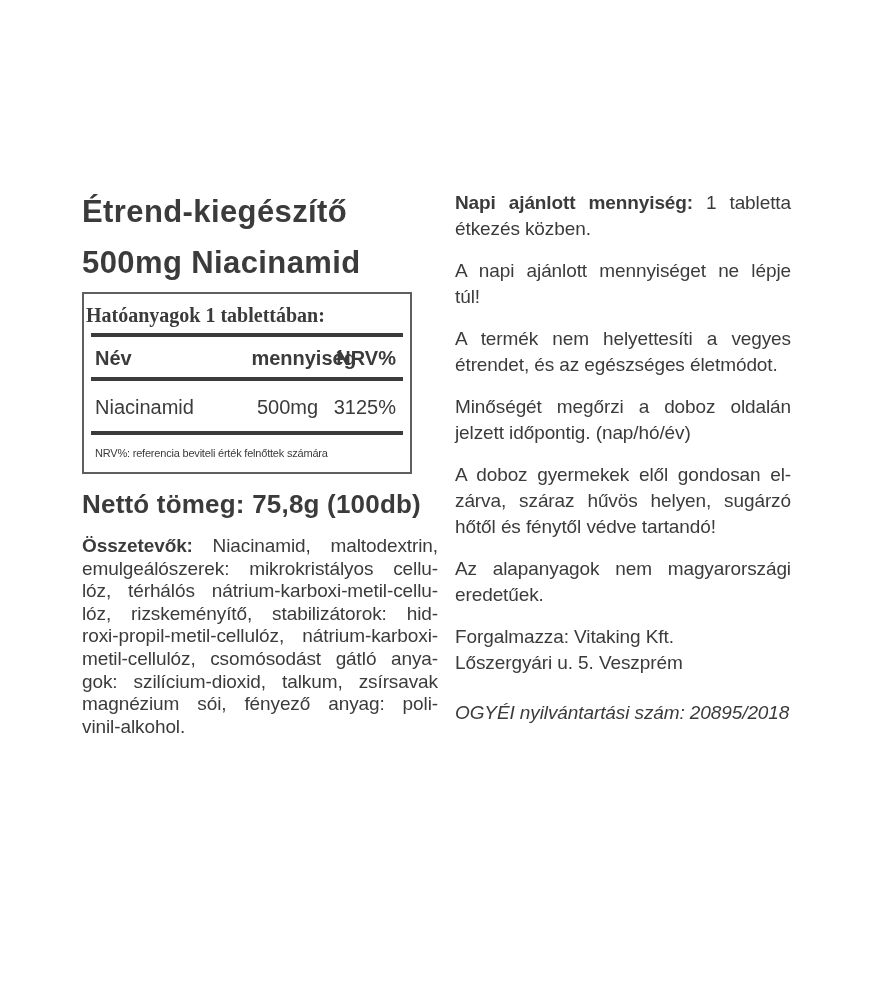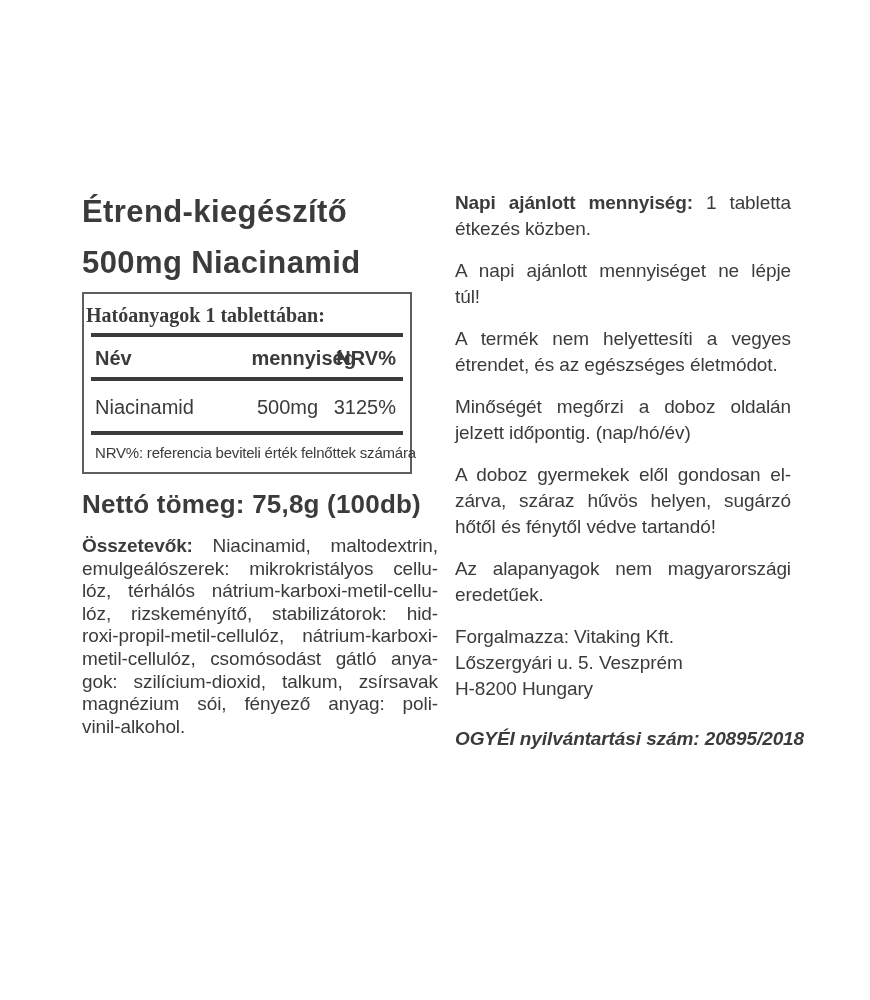--- a/index.html
+++ b/index.html
@@ -61,21 +61,21 @@
     grid-template-columns: 40% 36% 24%;
     font-size: 20px;
     line-height: 24px;
     padding: 9px 14px 7px 11px;
   }
   .tbl-row.header { font-weight: 700; }
   .tbl-row.data   { padding: 14px 14px 12px 11px; }
   .cell-center { text-align: center; margin-left: 36px; }
   .cell-right  { text-align: right; }
   .tbl-footnote {
-    font-size: 15px;
+    font-size: 11px;
     line-height: 18px;
     letter-spacing: -0.2px;
     padding: 9px 6px 10px 11px;
     white-space: nowrap;
   }
 
   .net-weight {
     font-size: 26px;
     font-weight: 700;
     line-height: 32px;
@@ -116,21 +116,20 @@
   }
   .para.address .jline,
   .para.address .jline.last {
     text-align: left;
     text-align-last: left;
   }
   .para.registration {
     font-style: italic;
     margin-top: 24px;
     white-space: nowrap;
-    font-weight: bold;
   }
   b { font-weight: 700; }
 </style>
 </head>
 <body style="color: rgb(59, 59, 59); background: rgb(255, 255, 255);">
 
 <div class="page">
 
   <div class="left-col">
 
@@ -214,20 +213,19 @@
       <div>
           <div class="jline">Az alapanyagok nem magyarországi</div>
           <div class="jline last">eredetűek.</div>
         </div>
     </div>
 
     <div class="para address">
       <div>
           <div class="jline">Forgalmazza: Vitaking Kft.</div>
           <div class="jline">Lőszergyári u. 5. Veszprém</div>
-          <div class="jline last">H-8200 Hungary</div>
         </div>
     </div>
 
     <div class="para registration">OGYÉI nyilvántartási szám: 20895/2018</div>
   </div>
 
 </div>
 
 </body></html>

